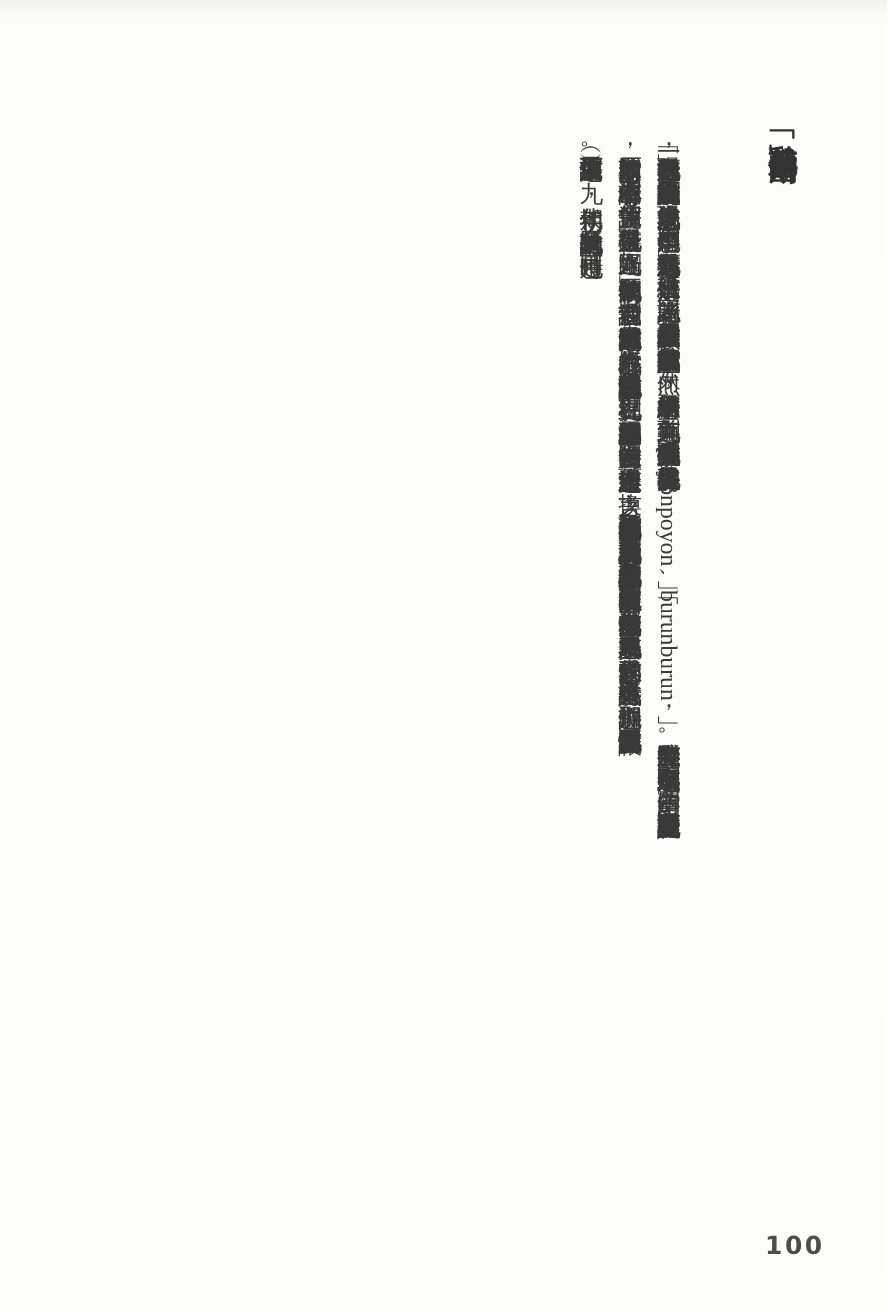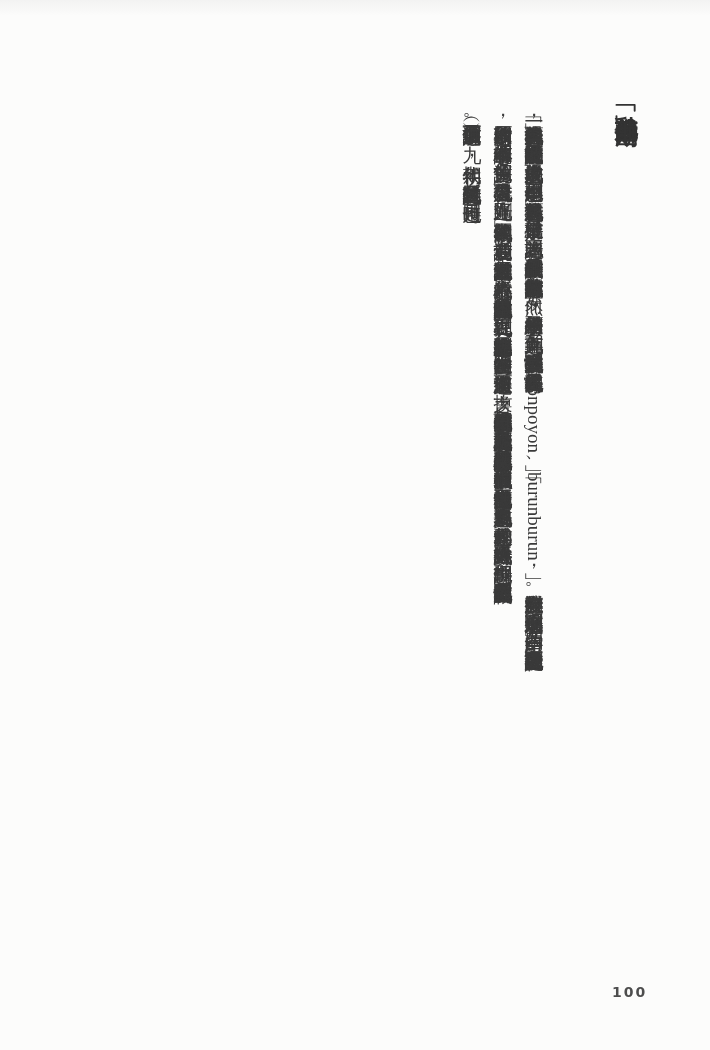--- a/index.html
+++ b/index.html
@@ -46,21 +46,21 @@
   .body-text p {
     margin: 0;
     padding: 0;
     text-indent: 1em;
   }
   .page-number {
     position: absolute;
     left: 612px;
     top: 984px;
     font-family: "DejaVu Sans", sans-serif;
-    font-size: 14px;
+    font-size: 20px;
     font-weight: bold;
     letter-spacing: 2px;
     text-align: right;
   }
 </style>
 </head>
 <body>
 
 <div class="page" style="background: rgb(252, 252, 251);">
 

